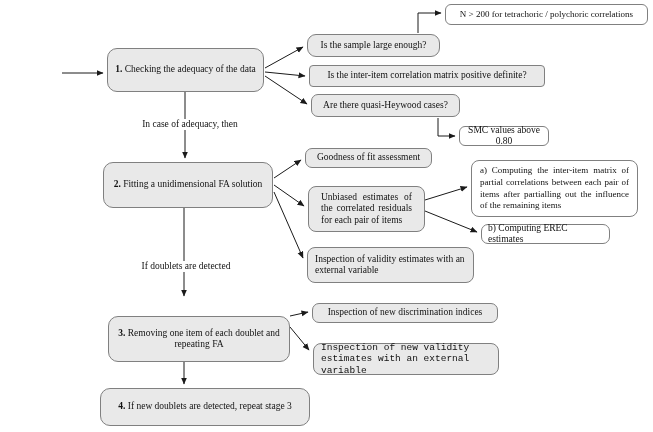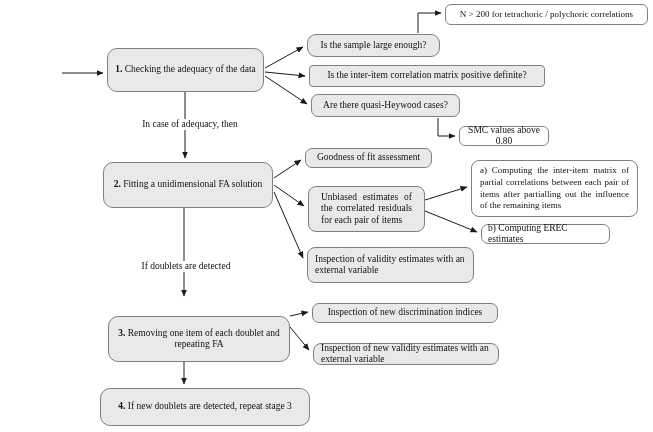--- a/index.html
+++ b/index.html
@@ -34,21 +34,21 @@
   #n-qmatrix{left:309px;top:65px;width:236px;height:22px;border-radius:4px;}
   #n-qheywood{left:311px;top:94px;width:149px;height:23px;border-radius:7px;align-items:center;}
   #n-n200{left:445px;top:4px;width:203px;height:21px;border-radius:6px;font-size:9px;padding:1px 3px;}
   #n-smc{left:459px;top:126px;width:90px;height:20px;border-radius:6px;}
   #n-goodness{left:305px;top:148px;width:127px;height:20px;border-radius:7px;}
   #n-unbiased{left:308px;top:186px;width:117px;height:46px;padding:3px 12px;}
   #n-notea{left:471px;top:160px;width:167px;height:57px;font-size:9px;line-height:1.3;padding:4px 8px;}
   #n-noteb{left:481px;top:224px;width:129px;height:20px;border-radius:7px;}
   #n-validity1{left:307px;top:247px;width:167px;height:36px;padding:3px 7px;}
   #n-discrim{left:312px;top:303px;width:186px;height:20px;border-radius:7px;}
-  #n-validity2{left:313px;top:343px;width:186px;height:22px;padding:3px 7px;}
+  #n-validity2{left:313px;top:343px;width:186px;height:32px;padding:3px 7px;font-family:Liberation Mono, monospace;}
   #lbl-adequacy{left:134px;top:119px;width:108px;}
   #lbl-doublets{left:134px;top:248px;width:100px;margin-top:13px;}
 </style>
 </head>
 <body>
 
 <div id="canvas">
 
   <svg id="arrow-layer" viewBox="0 0 653 432" xmlns="http://www.w3.org/2000/svg">
     <defs>

